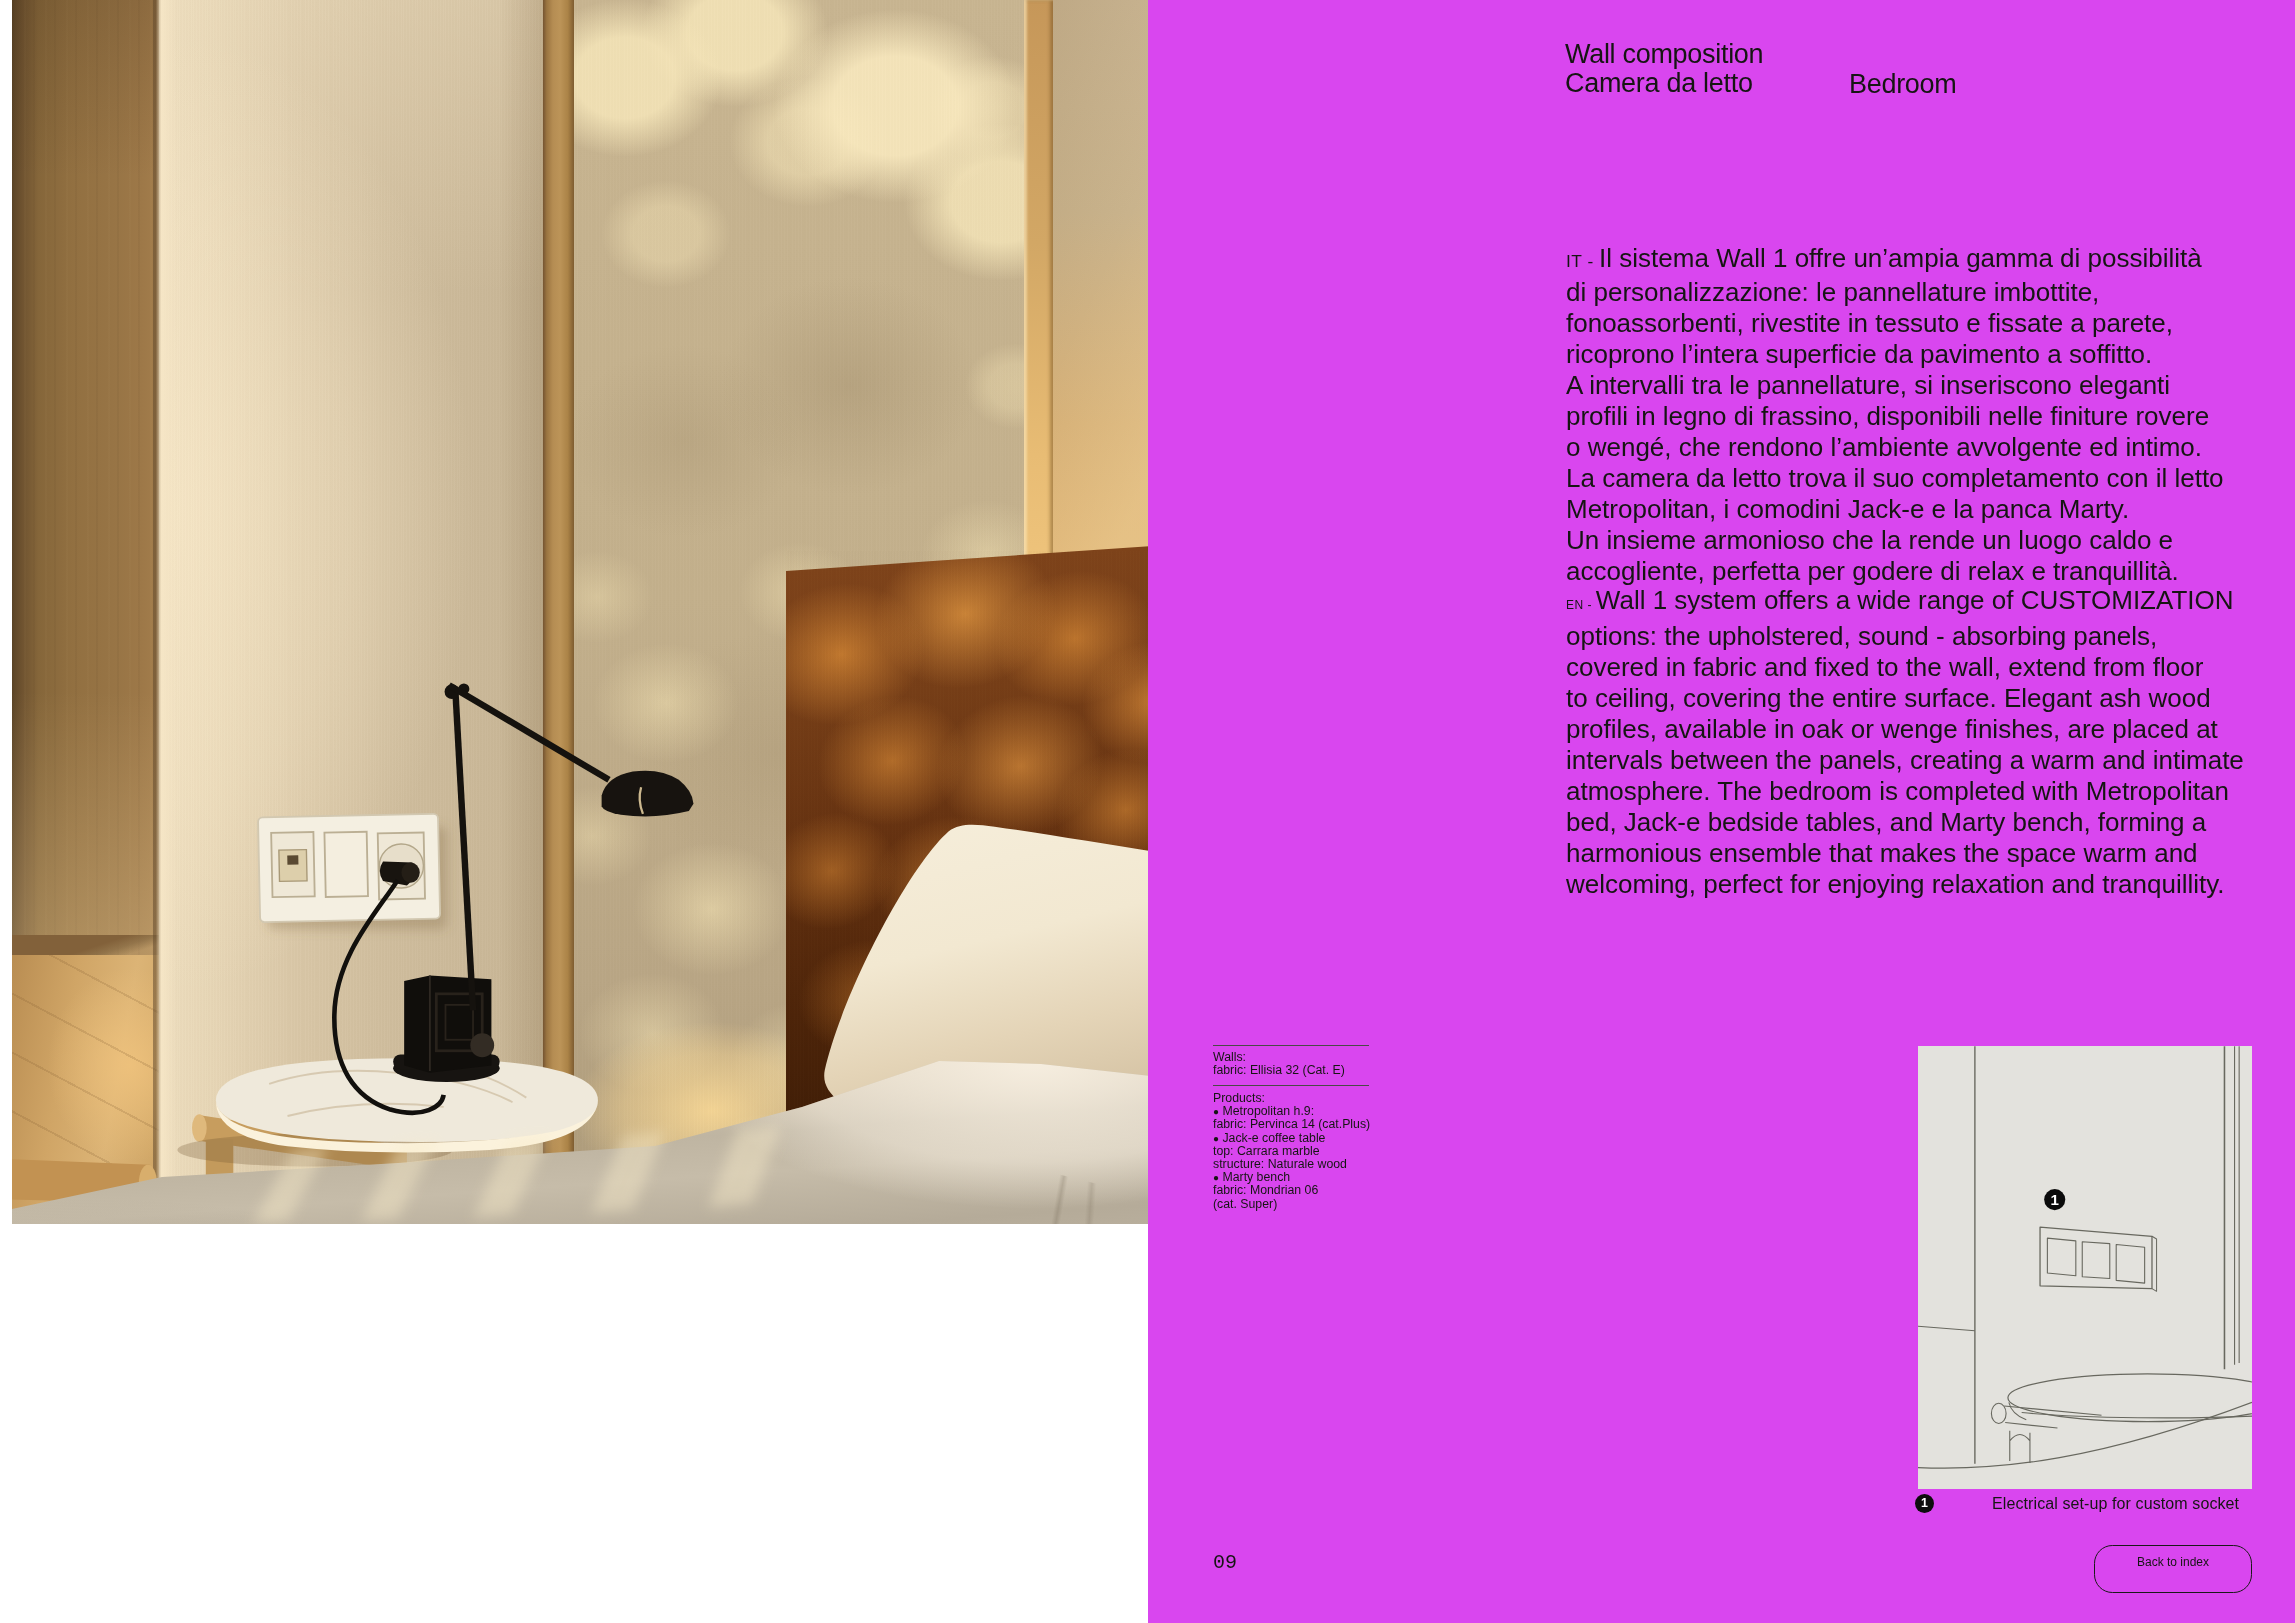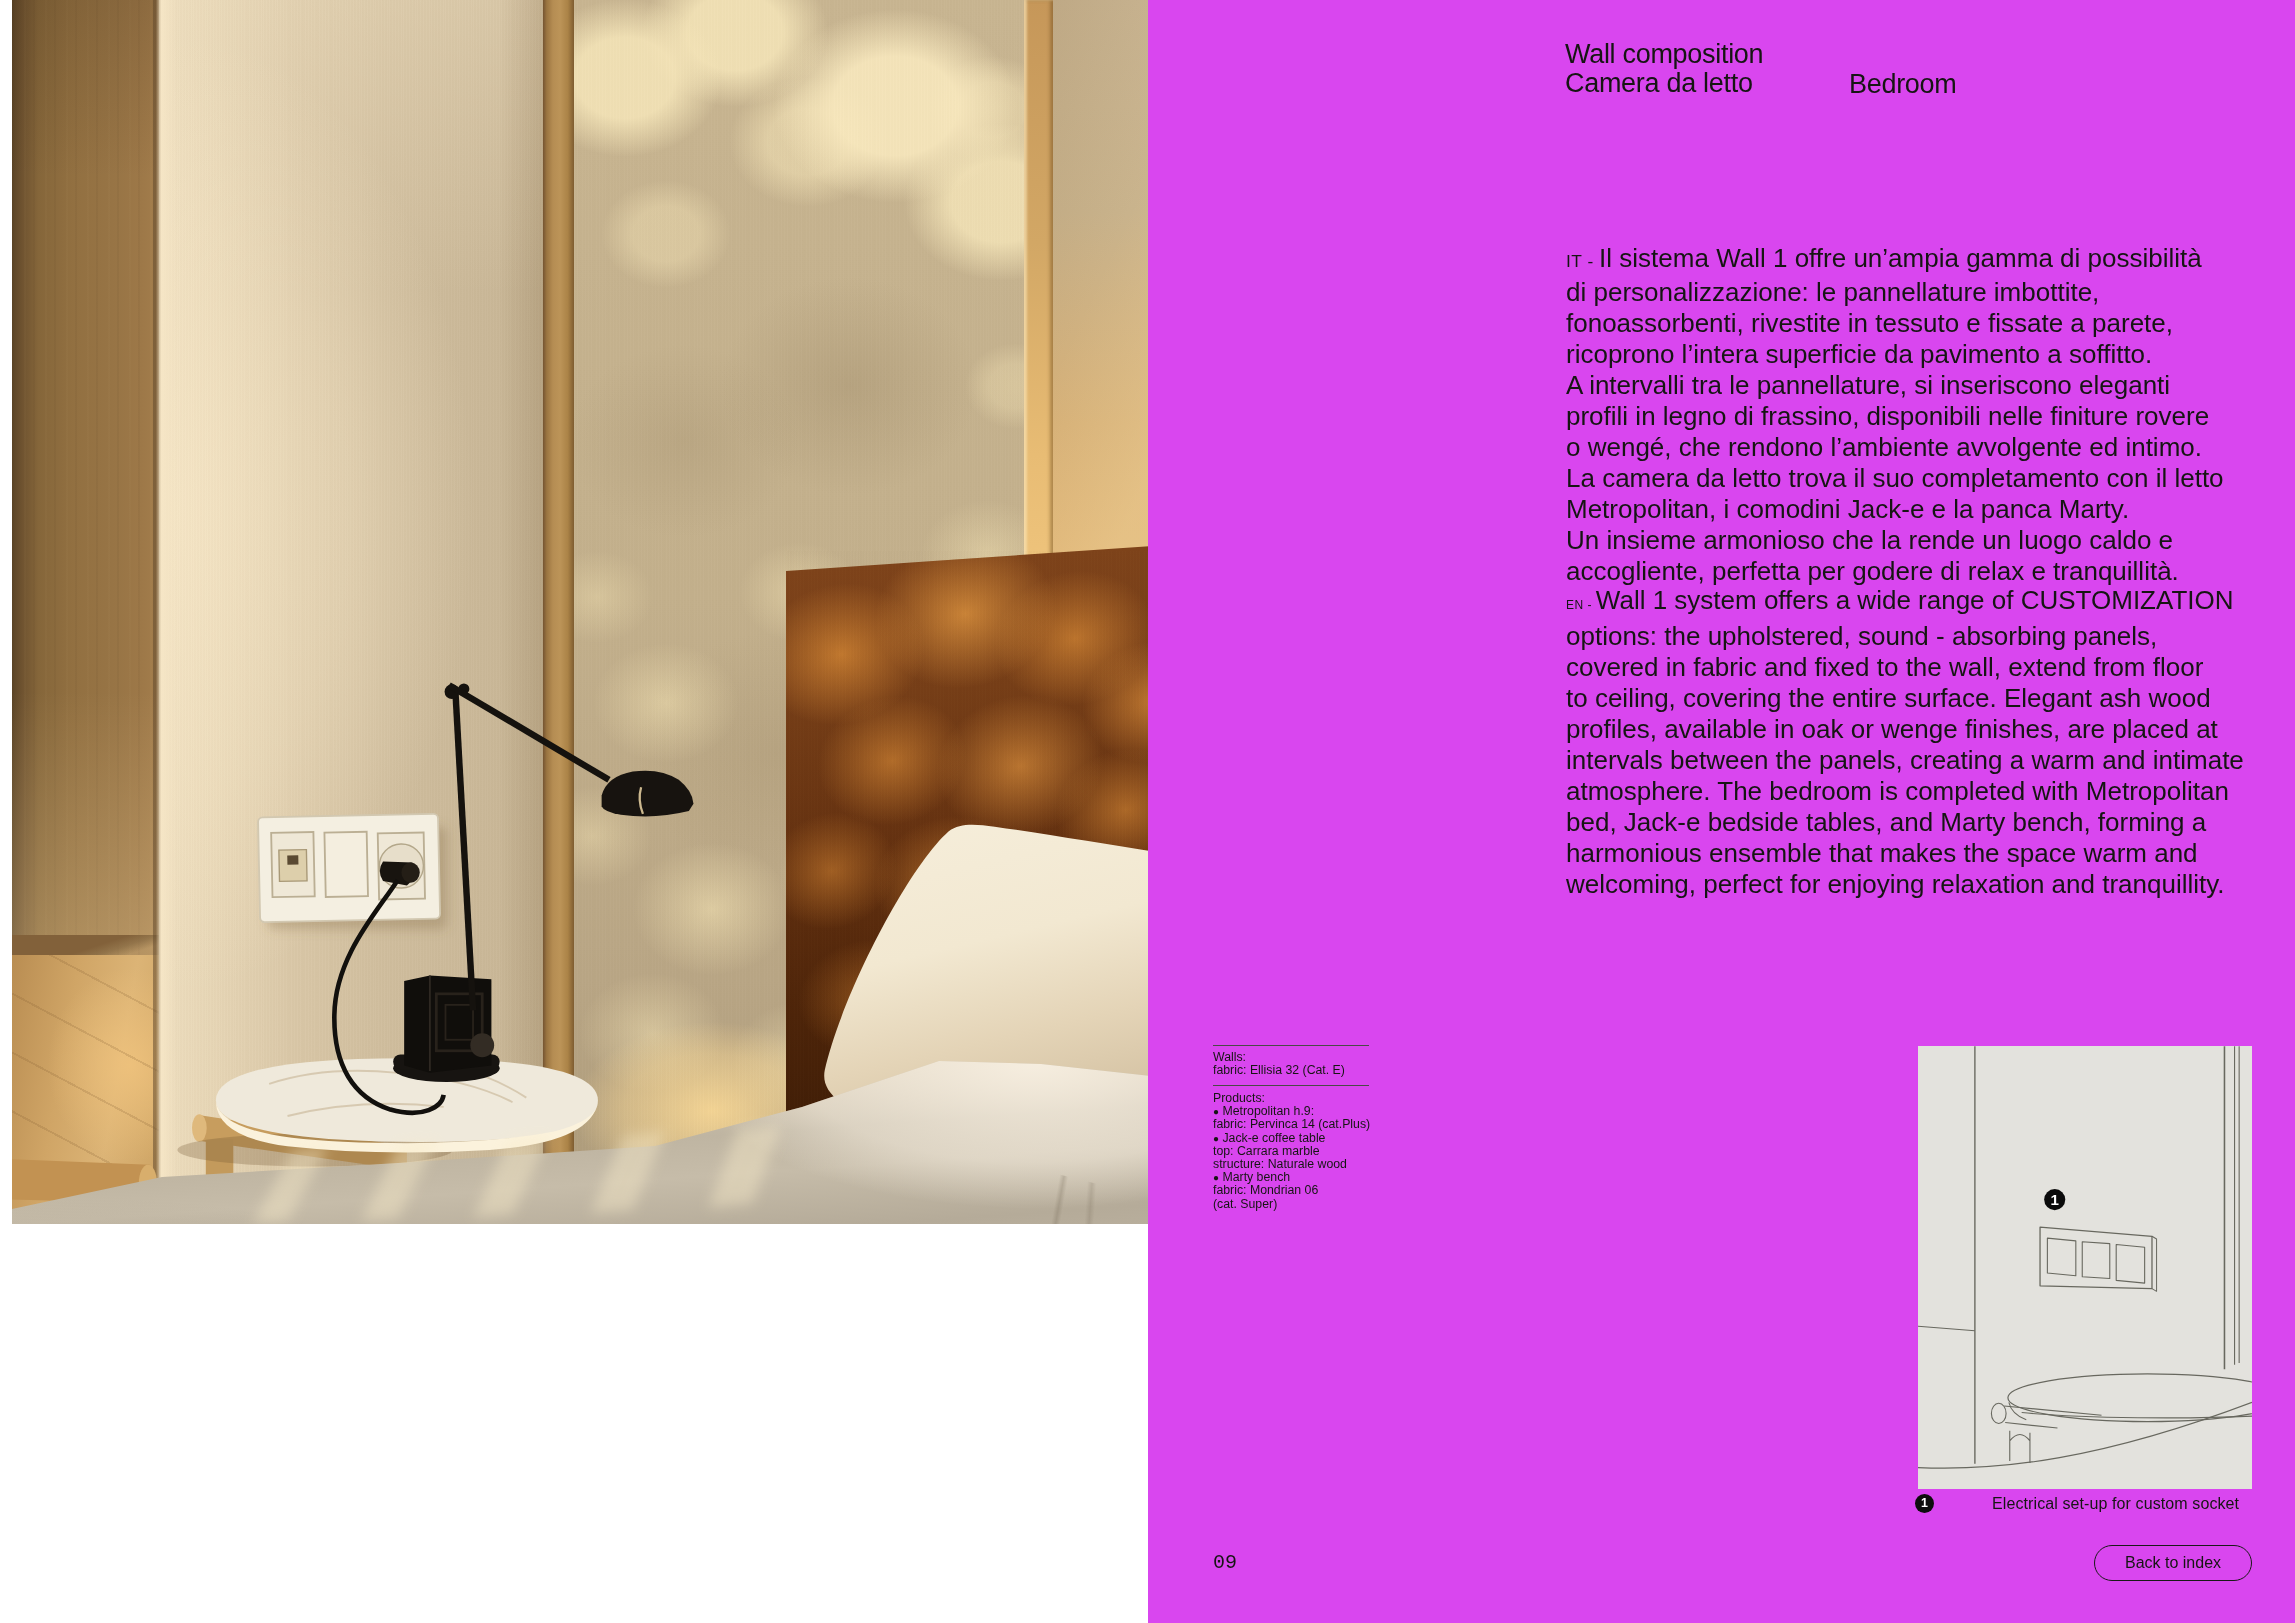--- a/index.html
+++ b/index.html
@@ -313,19 +313,19 @@
 
         <path d="M0,459 C90,463 200,450 364,388" fill="none" stroke="#68685f" stroke-width="1.3"></path>
       </svg>
     </div>
 
     <div class="abs" style="left:767px;top:1494px;width:19px;height:19px;border-radius:50%;background:#0d0d0d;"></div>
     <div class="abs" style="left:773px;top:1496px;font-size:12.4px;font-weight:bold;color:#fff;">1</div>
 
     <div class="abs" style="left:836px;top:1495px;font-size:16px;letter-spacing:0.1px;margin-left:8px;">Electrical set-up for custom socket</div>
 
-    <div class="abs" style="left:946px;top:1545px;width:158px;height:36px;border:1.7px solid #1a1a18;border-radius:18.4px;box-sizing:border-box;text-align:center;line-height:33px;font-size:16px;">Back to index</div>
+    <div class="abs" style="left:946px;top:1545px;width:158px;height:48px;border:1.7px solid #1a1a18;border-radius:18.4px;box-sizing:border-box;text-align:center;line-height:33px;font-size:12px;">Back to index</div>
 
     <div class="abs" style="left:65px;top:1551px;font-size:20px;font-family:Liberation Mono, monospace;">09</div>
   </div>
 
 </div>
 
 
 </body></html>

